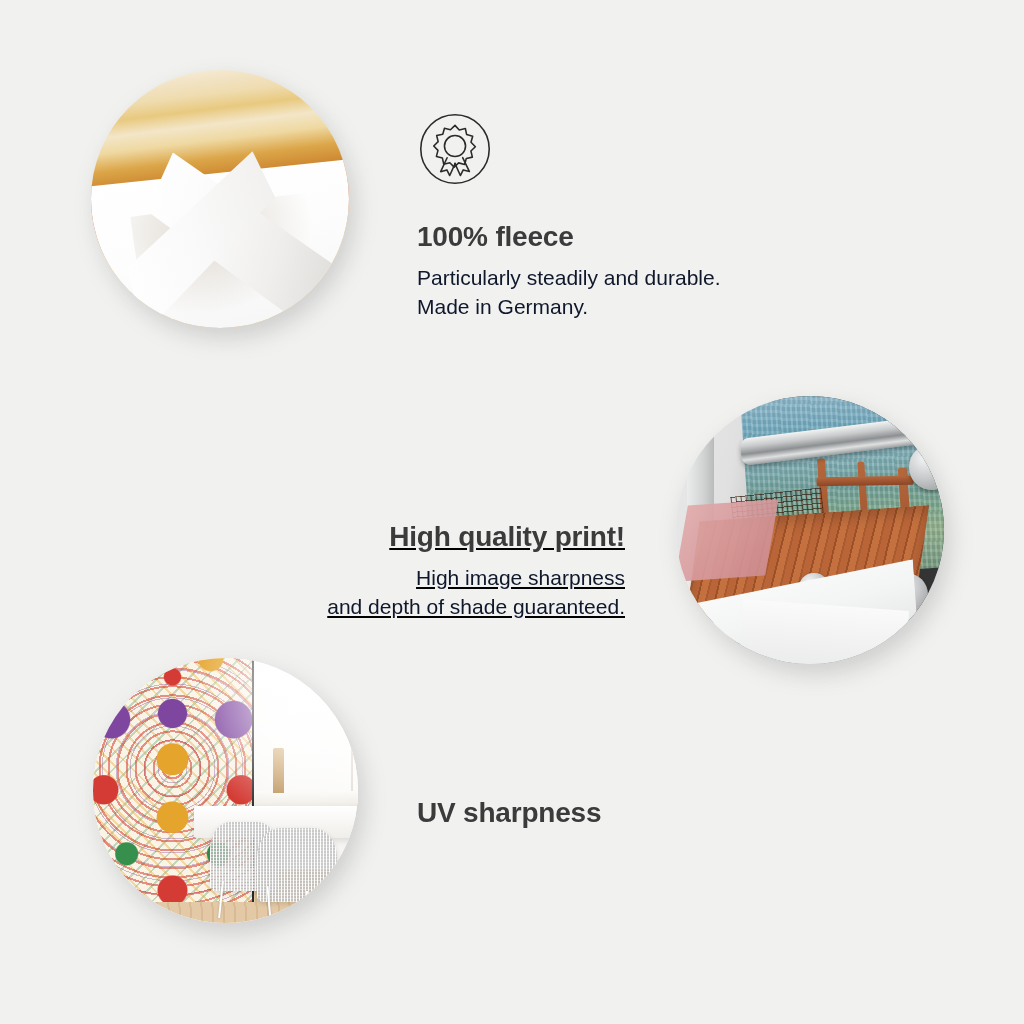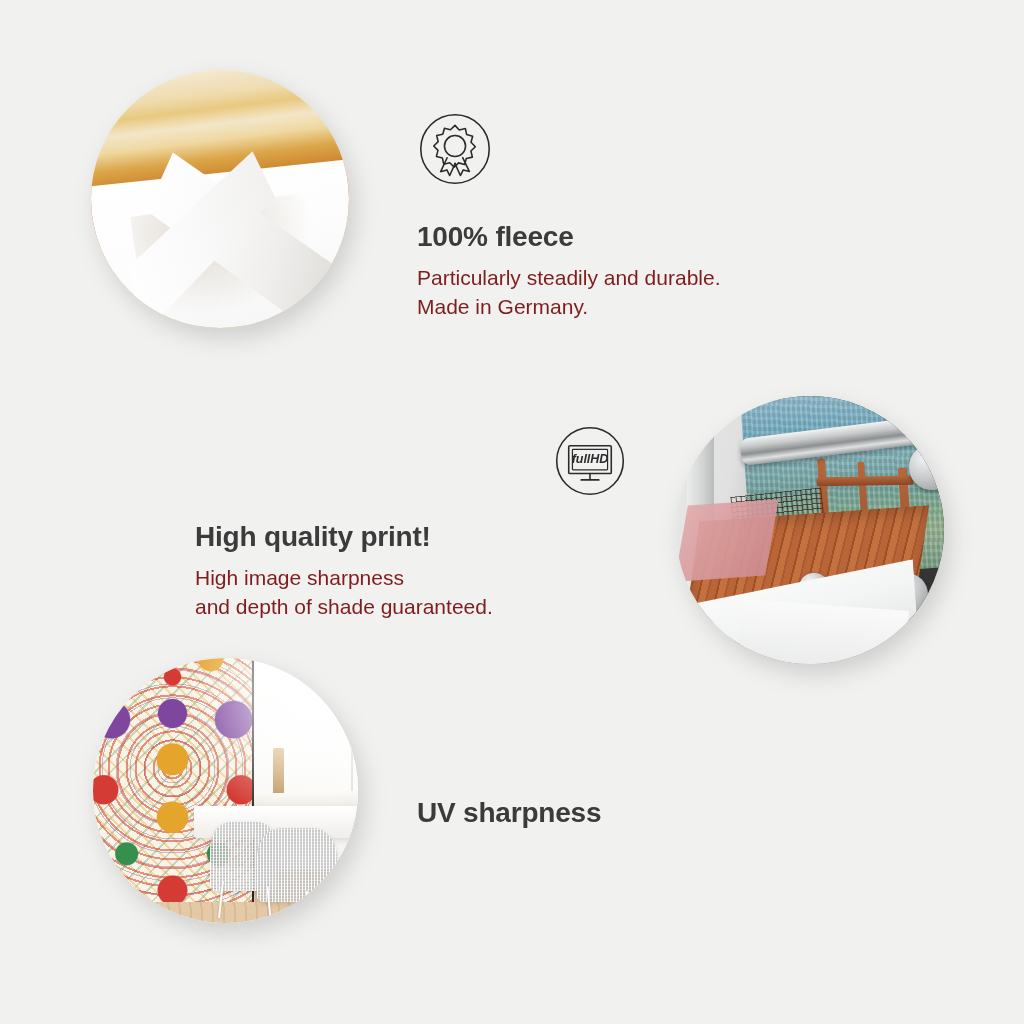--- a/index.html
+++ b/index.html
@@ -29,27 +29,27 @@
     font-size: 28px;
     font-weight: bold;
     color: #3b3b3b;
     letter-spacing: -0.2px;
     margin: 0 0 11px 0;
     line-height: 1.1;
   }
   .feature-desc {
     font-size: 21px;
     font-weight: normal;
-    color: #7f1d1d;
+    color: #0f172a;
     line-height: 1.38;
     margin: 0;
     white-space: pre-line;
   }
 
-  .align-right { text-align: left; }
+  .align-right { text-align: right; text-decoration: underline; }
   .align-left  { text-align: left; }
 
   
   .line-icon {
     position: absolute;
     width: 74px;
     height: 74px;
   }
   .line-icon svg { display: block; width: 100%; height: 100%; }
 
@@ -375,30 +375,20 @@
       <div class="pr-deck-pink"></div>
       <div class="pr-roller"></div>
       <div class="pr-knob k1"></div>
       <div class="pr-knob k2"></div>
       <div class="pr-knob k3"></div>
       <div class="pr-tray"></div>
       <div class="pr-tray2"></div>
     </div>
   </div>
 
-  <div class="line-icon" style="left:553px; top:424px;">
-    <svg viewBox="0 0 80 80" fill="none" stroke="#2b2b2b" stroke-width="1.7" stroke-linejoin="round" stroke-linecap="round">
-      <circle cx="40" cy="40" r="36"></circle>
-      <rect x="17" y="23.5" width="46" height="30" rx="1.2"></rect>
-      <rect x="21" y="27.5" width="38" height="22" rx="0.8" stroke-width="1.3"></rect>
-      <path d="M40 53.5 L40 60"></path>
-      <path d="M30.5 60.5 L49.5 60.5" stroke-width="1.9"></path>
-      <text x="40" y="42.6" text-anchor="middle" font-family="'Liberation Sans', sans-serif" font-size="13.5" font-style="italic" font-weight="bold" fill="#2b2b2b" stroke="none">fullHD</text>
-    </svg>
-  </div>
 
   <div class="feature-text align-right" style="left:195px; top:522px; width:430px;">
     <h2 class="feature-title">High quality print!</h2>
     <p class="feature-desc">High image sharpness
 and depth of shade guaranteed.</p>
   </div>
 
   <div class="photo-circle" id="photo-room">
     <div class="photo-inner">
       <div class="rm-base"></div>

